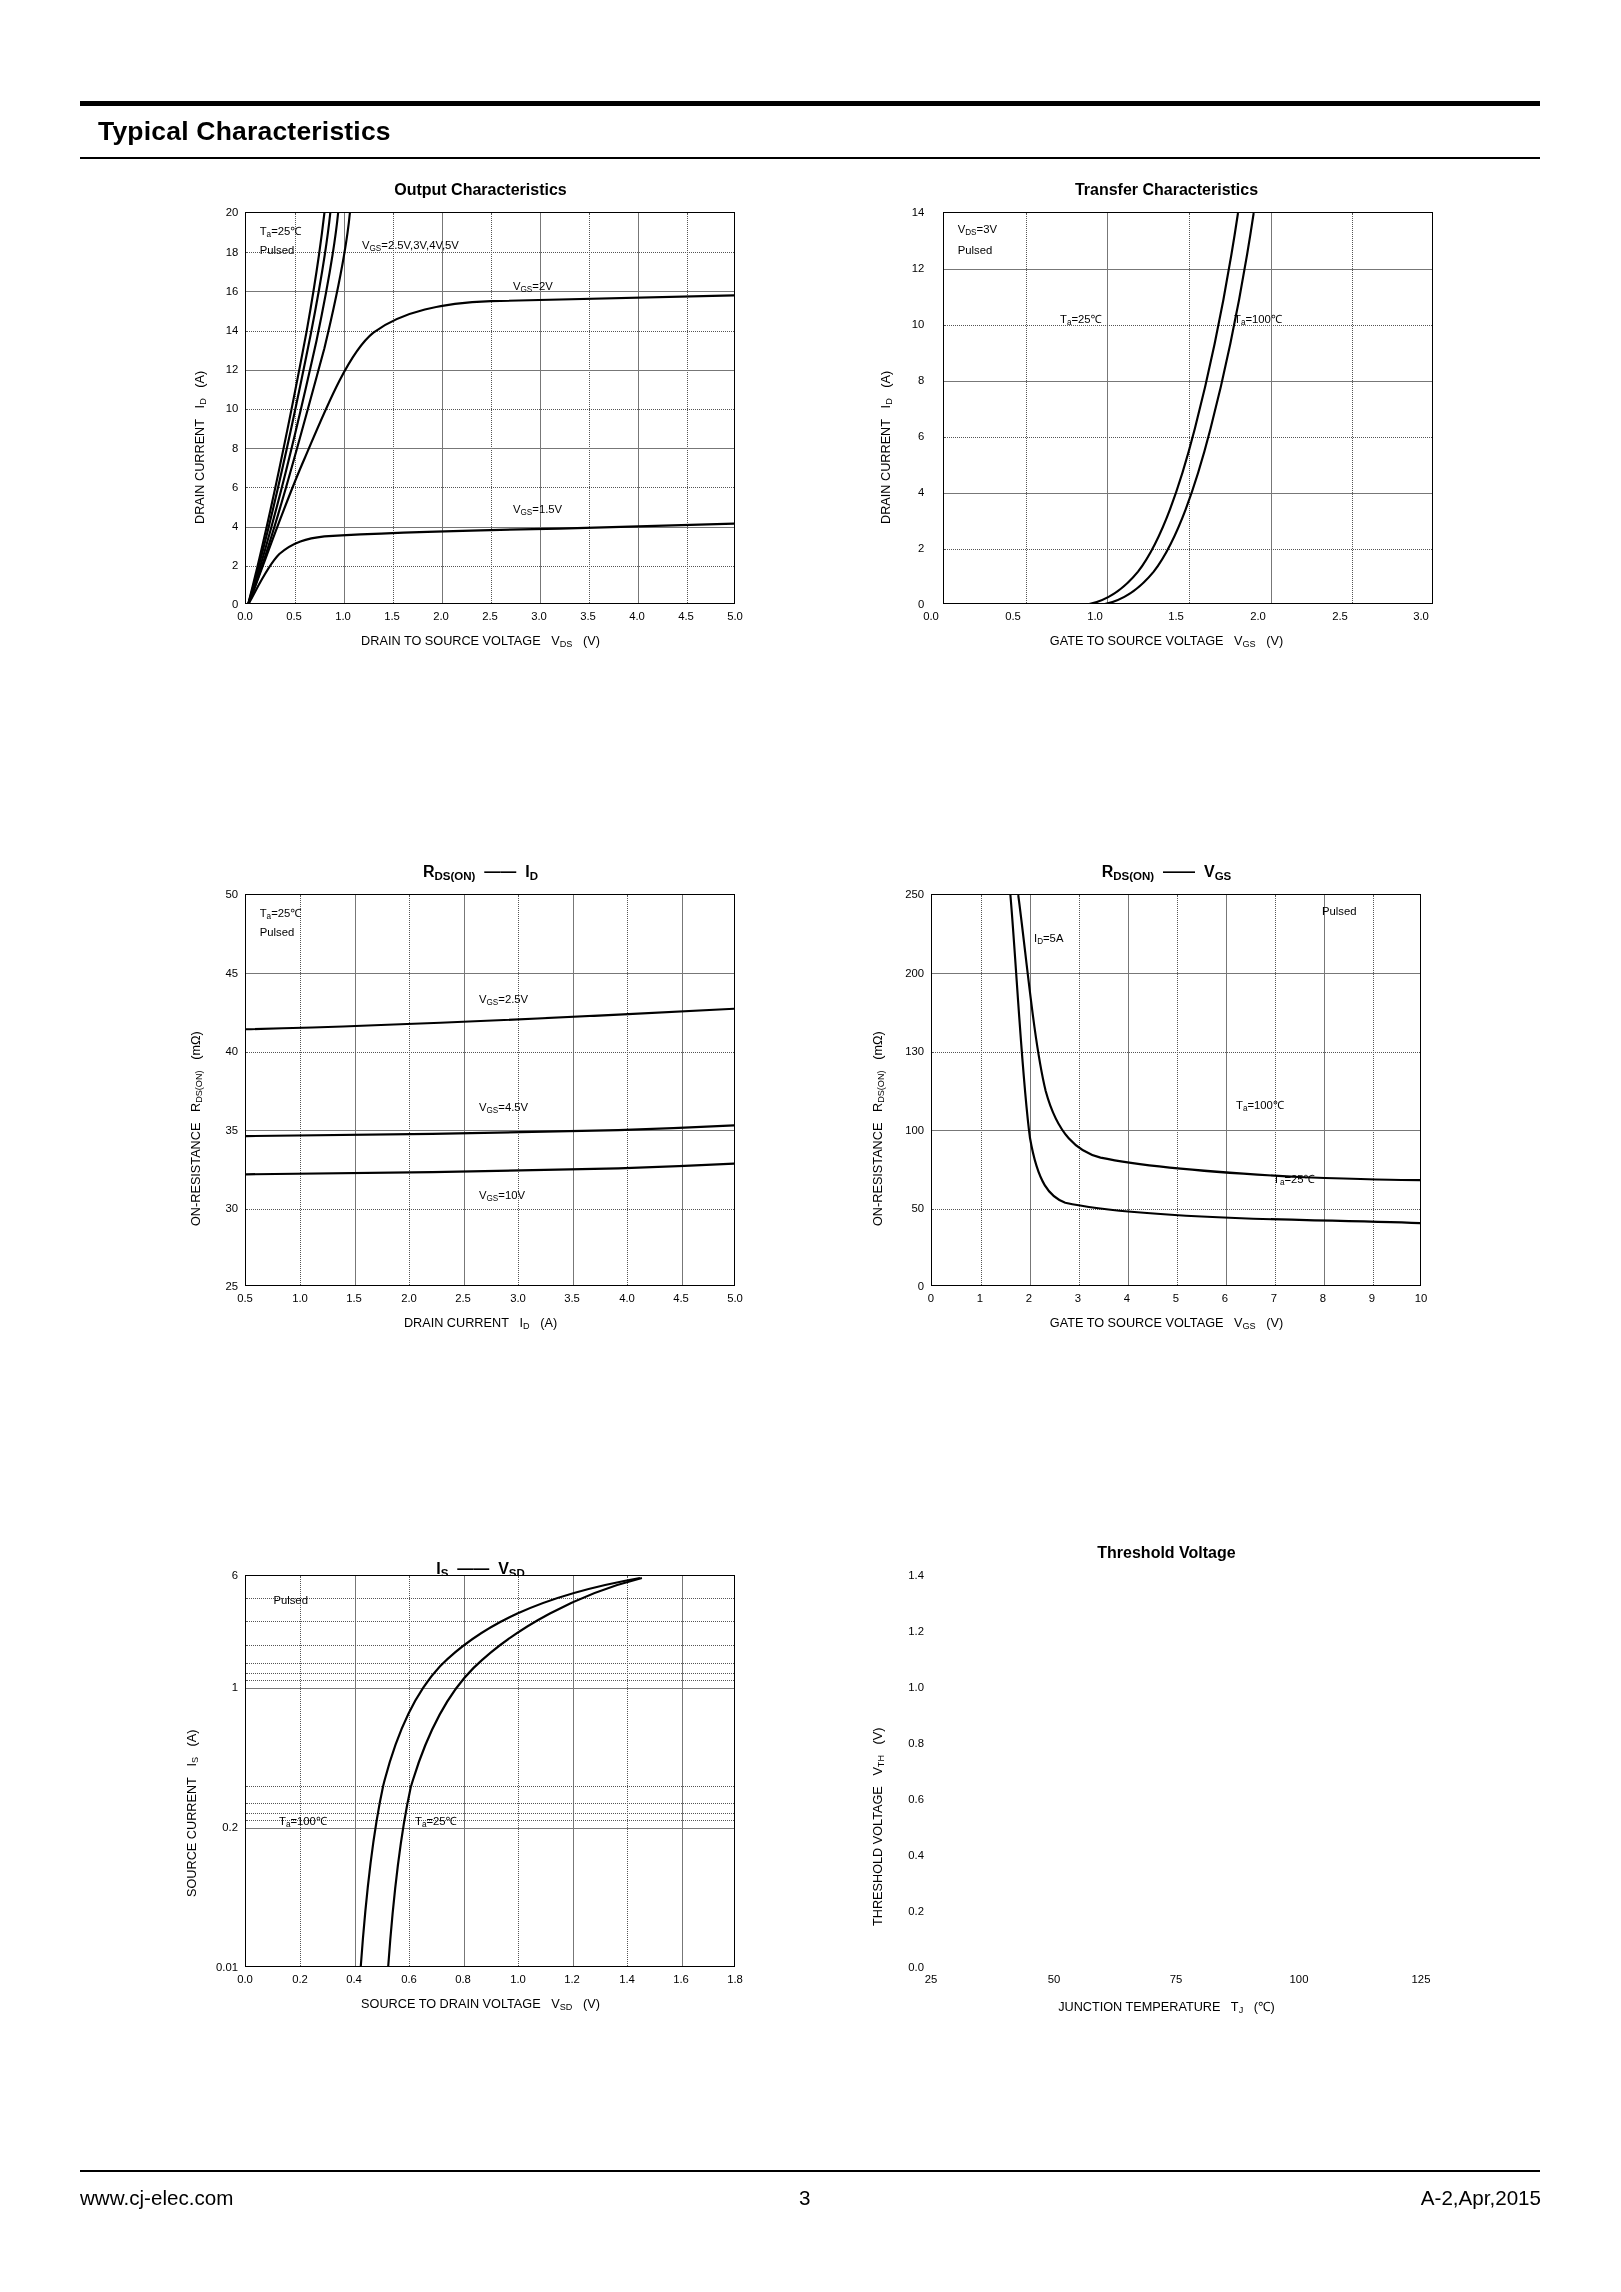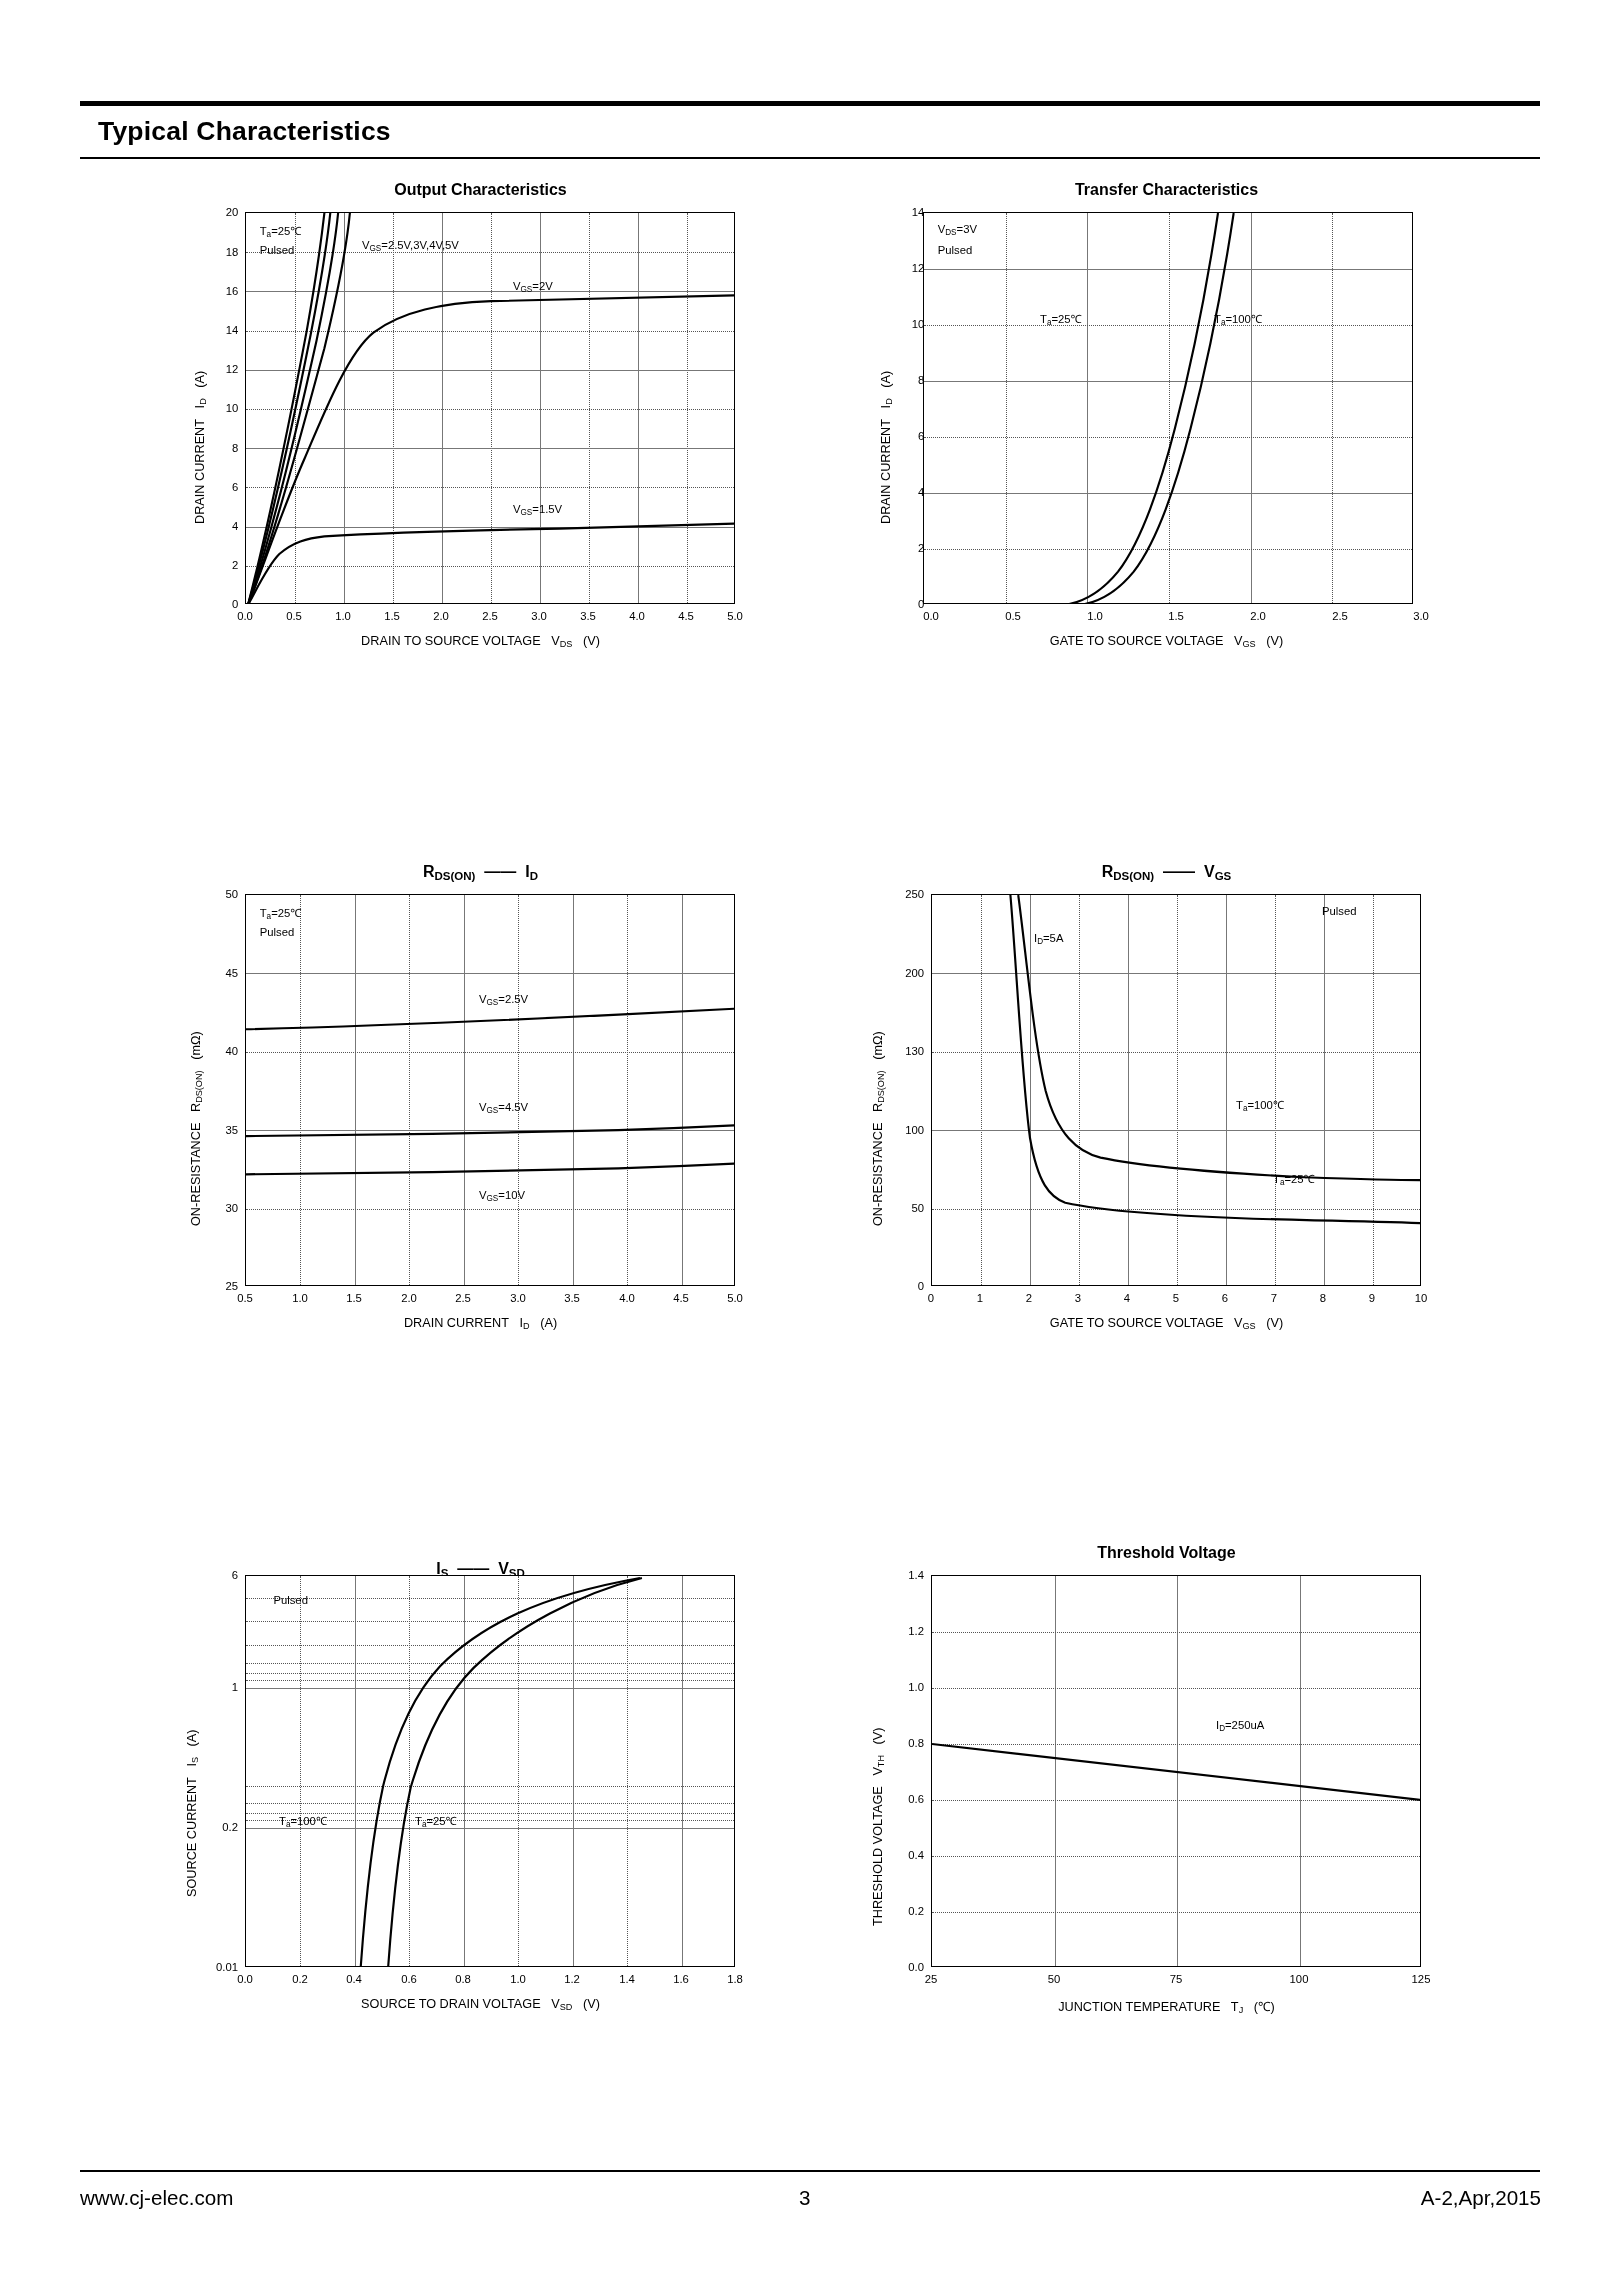--- a/index.html
+++ b/index.html
@@ -117,21 +117,21 @@
     </div>
     <div class="ylabel" style="left:25.5px;top:343px;">
       <span>DRAIN CURRENT</span>&nbsp;&nbsp;
       <span>I</span><sub>D</sub>&nbsp;&nbsp;
       <span>(A)</span>
     </div>
   </div>
 
   <div class="chart" style="left:853px; top:181px; width:627px; height:529px;">
     <div class="ctitle" style="top:0;">Transfer Characteristics</div>
-    <div class="plot" style="left:70px; top:31px; width:490px; height:392px;">
+    <div class="plot" style="left:90px; top:31px; width:490px; height:392px;">
       <div class="gridv" style="left:82px;top:0;height:100%"></div>
       <div class="gridv solid" style="left:163px;top:0;height:100%"></div>
       <div class="gridv" style="left:245px;top:0;height:100%"></div>
       <div class="gridv solid" style="left:327px;top:0;height:100%"></div>
       <div class="gridv" style="left:408px;top:0;height:100%"></div>
       <div class="gridh" style="top:336px;left:0;width:100%"></div>
       <div class="gridh solid" style="top:280px;left:0;width:100%"></div>
       <div class="gridh" style="top:224px;left:0;width:100%"></div>
       <div class="gridh solid" style="top:168px;left:0;width:100%"></div>
       <div class="gridh" style="top:112px;left:0;width:100%"></div>
@@ -372,37 +372,20 @@
     </div>
     <div class="ylabel" style="left:17.6px;top:353px;">
       <span>SOURCE CURRENT</span>&nbsp;&nbsp;
       <span>I</span><sub>S</sub>&nbsp;&nbsp;
       <span>(A)</span>
     </div>
   </div>
 
   <div class="chart" style="left:853px; top:1544px; width:627px; height:529px;">
     <div class="ctitle" style="top:0;">Threshold Voltage</div>
-    <div class="plot" style="left:78px; top:31px; width:490px; height:392px;">
-      <div class="gridv solid" style="left:123px;top:0;height:100%"></div>
-      <div class="gridv solid" style="left:245px;top:0;height:100%"></div>
-      <div class="gridv solid" style="left:368px;top:0;height:100%"></div>
-      <div class="gridh" style="top:336px;left:0;width:100%"></div>
-      <div class="gridh" style="top:280px;left:0;width:100%"></div>
-      <div class="gridh" style="top:224px;left:0;width:100%"></div>
-      <div class="gridh" style="top:168px;left:0;width:100%"></div>
-      <div class="gridh" style="top:112px;left:0;width:100%"></div>
-      <div class="gridh" style="top:56px;left:0;width:100%"></div>
-
-      <svg class="curves" width="490" height="392" viewBox="0 0 500 400">
-        <path d="M0,171.4 L500,228.6"></path>
-      </svg>
-
-      <div class="anno" style="left:284px;top:143px;">I<sub>D</sub>=250uA</div>
-    </div>
 
     <div class="tickx" style="left:78px;top:429px;">25</div>
     <div class="tickx" style="left:201px;top:429px;">50</div>
     <div class="tickx" style="left:323px;top:429px;">75</div>
     <div class="tickx" style="left:446px;top:429px;">100</div>
     <div class="tickx" style="left:568px;top:429px;">125</div>
 
     <div class="ticky" style="left:35px;width:36px;top:423px;">0.0</div>
     <div class="ticky" style="left:35px;width:36px;top:367px;">0.2</div>
     <div class="ticky" style="left:35px;width:36px;top:311px;">0.4</div>

